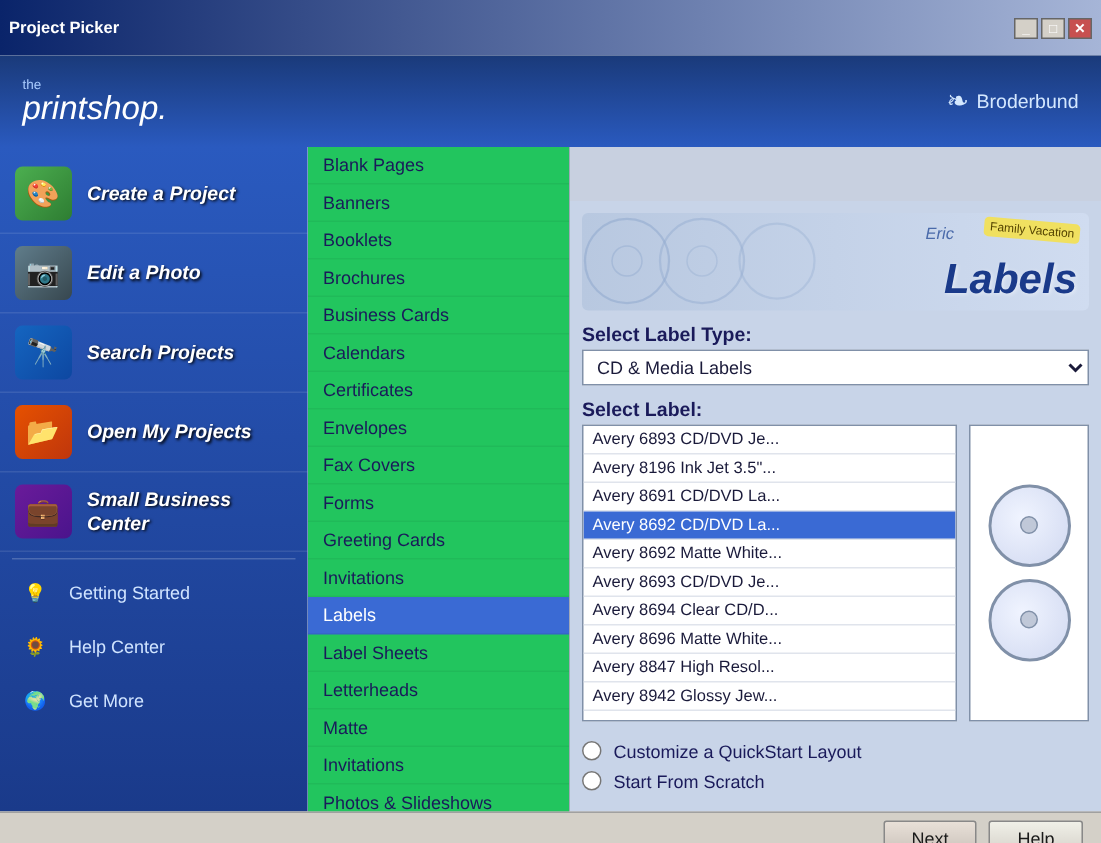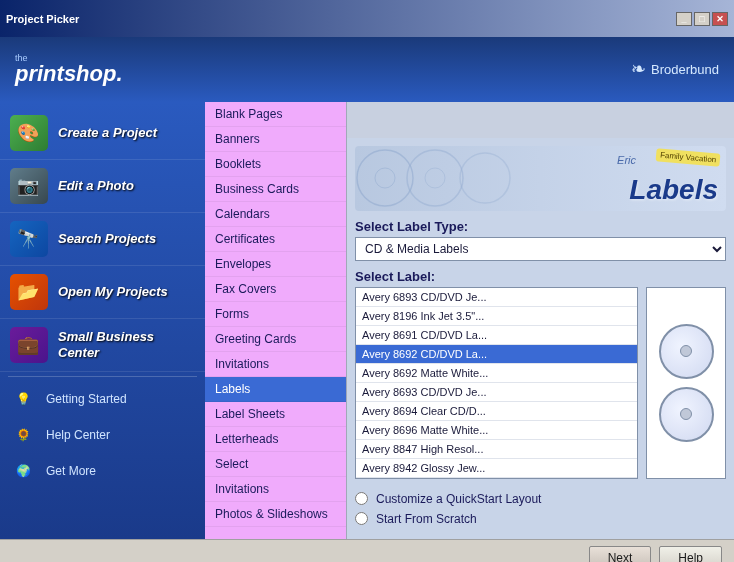--- a/index.html
+++ b/index.html
@@ -68,21 +68,21 @@
       display: flex;
       flex-direction: column;
       color: white;
     }
     #logo-printshop .the-text {
       font-size: 9px;
       color: #aaccff;
     }
     #logo-printshop .print-bold {
       font-size: 22px;
-      font-weight: bold;
+      font-weight: normal;
       color: white;
       line-height: 1;
     }
     #logo-printshop .print-bold span.print {
       font-style: italic;
     }
     #logo-broderbund {
       color: #d4e8ff;
       font-size: 13px;
       display: flex;
@@ -208,22 +208,22 @@
       width: 38px;
       height: 36px;
       display: flex;
       align-items: center;
       justify-content: center;
       font-size: 18px;
     }
 
     
     #project-list {
-      width: 142px;
-      background: #f0abfc;
+      width: 175px;
+      background: #22c55e;
       border-right: 1px solid #a0a8b8;
       overflow-y: auto;
       flex-shrink: 0;
     }
     .project-item {
       padding: 5px 10px;
       cursor: pointer;
       font-size: 12px;
       color: #1a1a5a;
       border-bottom: 1px solid rgba(0,0,0,0.05);
@@ -503,32 +503,33 @@
       <span class="small-label">Get More</span>
     </div>
         </div>
     </div>
 
     <div id="project-list">
 
     <div class="project-item">Blank Pages</div>
         <div class="project-item">Banners</div>
         <div class="project-item">Booklets</div>
+        <div class="project-item">Brochures</div>
         <div class="project-item">Business Cards</div>
         <div class="project-item">Calendars</div>
         <div class="project-item">Certificates</div>
         <div class="project-item">Envelopes</div>
         <div class="project-item">Fax Covers</div>
         <div class="project-item">Forms</div>
         <div class="project-item">Greeting Cards</div>
         <div class="project-item">Invitations</div>
         <div class="project-item selected">Labels</div>
         <div class="project-item">Label Sheets</div>
         <div class="project-item">Letterheads</div>
-        <div class="project-item">Select</div>
+        <div class="project-item">Matte</div>
         <div class="project-item">Invitations</div>
         <div class="project-item">Photos &amp; Slideshows</div>
       </div>
 
     <div id="right-panel">
 
       <div id="label-header">
         <svg class="header-cd-svg" width="200" height="65" style="position:absolute;left:0;top:0;">
           <circle cx="30" cy="32" r="28" fill="none" stroke="#7090c0" stroke-width="1.5" opacity="0.6"></circle>
           <circle cx="30" cy="32" r="10" fill="none" stroke="#7090c0" stroke-width="1" opacity="0.5"></circle>

